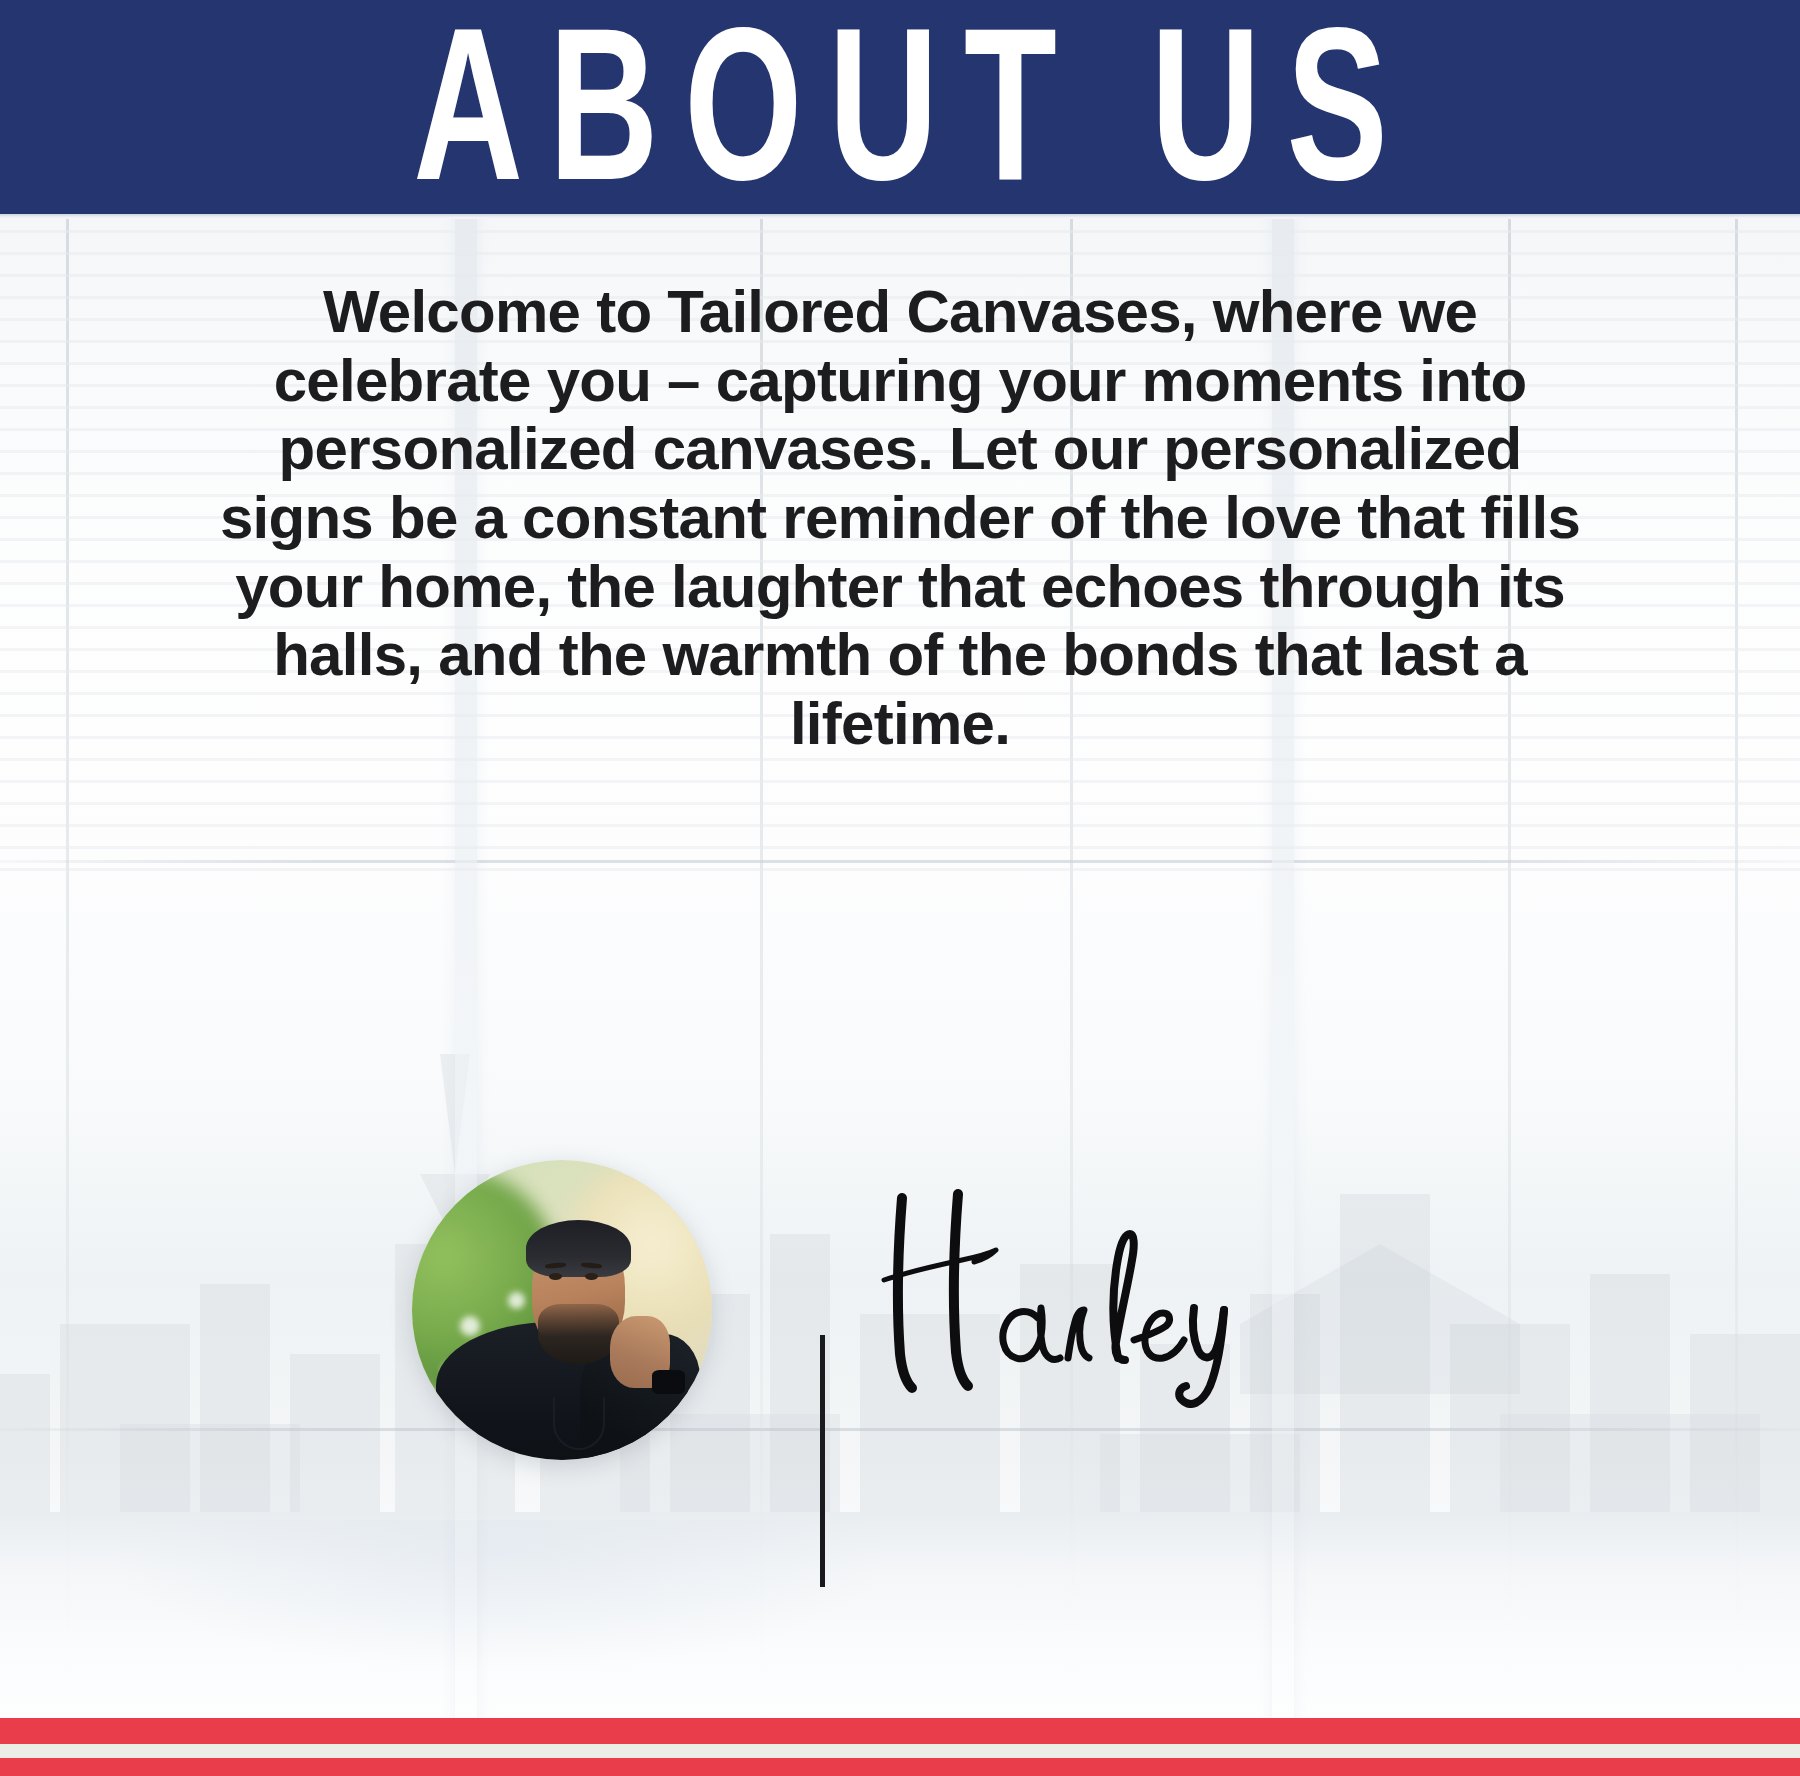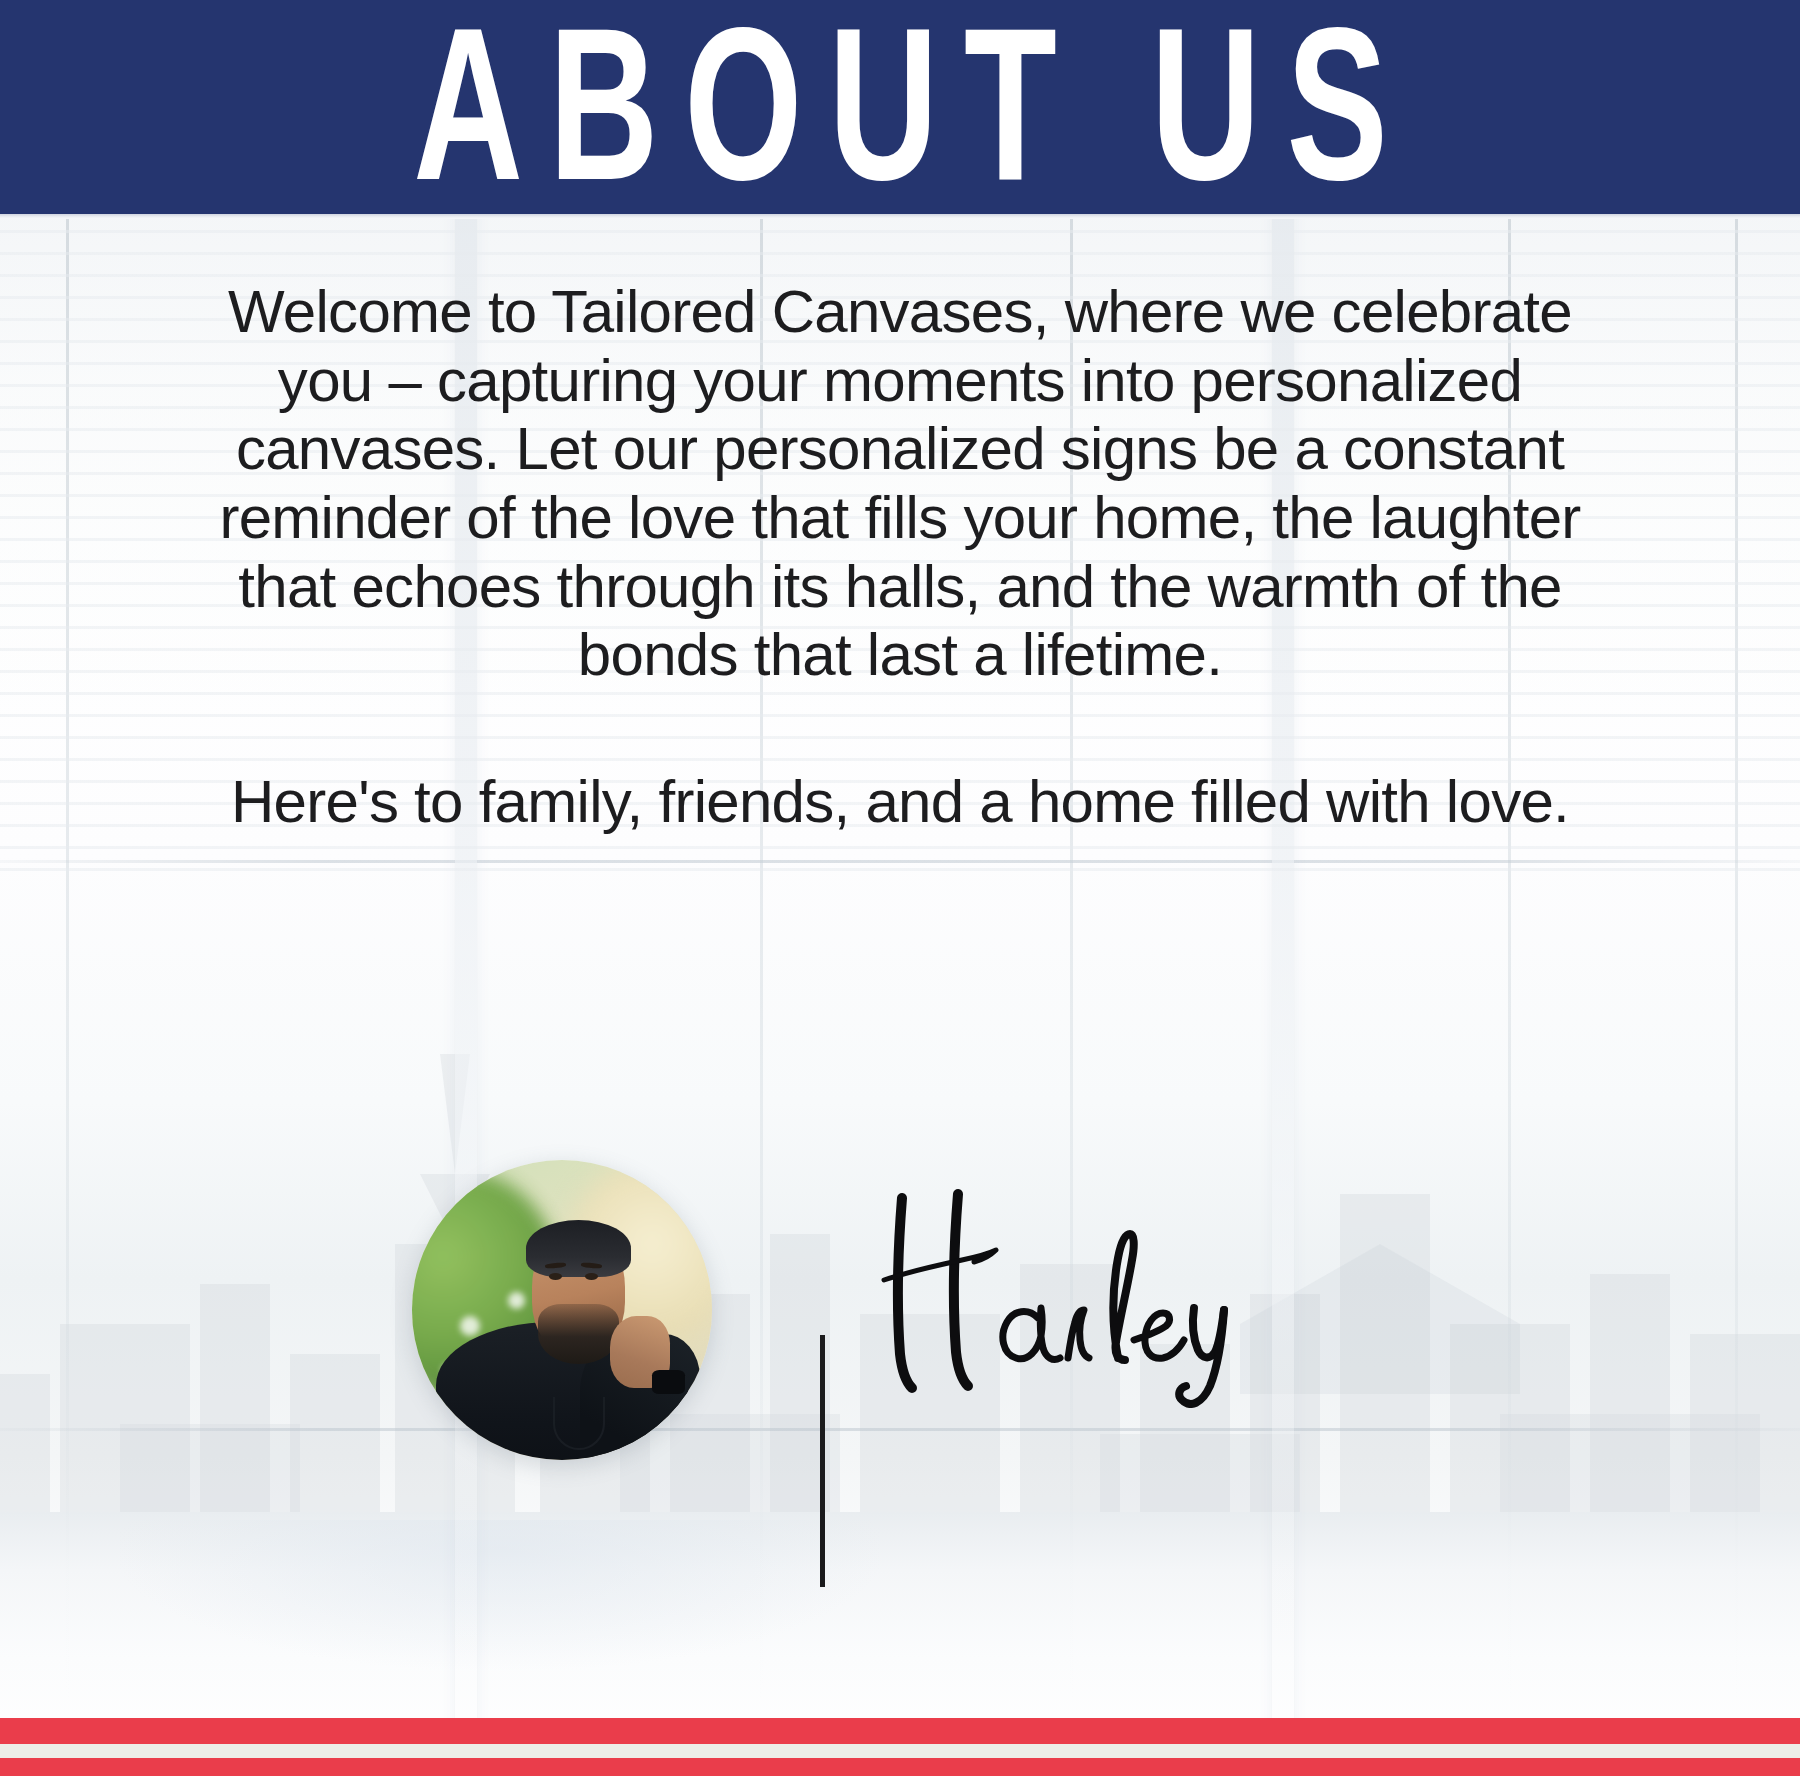--- a/index.html
+++ b/index.html
@@ -166,21 +166,21 @@
     position: absolute;
     left: 210px;
     top: 278px;
     width: 1380px;
     text-align: center;
     color: #1d1d1f;
     font-family: "Liberation Sans", sans-serif;
     font-size: 60px;
     line-height: 1.145;
     letter-spacing: -0.012em;
-    font-weight: 400;
+    font-weight: 700;
   }
   .copy p {
     margin: 0;
   }
   .copy .gap {
     height: 78px;
   }
 
   .avatar {
     position: absolute;
@@ -377,21 +377,20 @@
   </div>
 
   <div class="header-band">
     <div class="header-title">ABOUT US</div>
   </div>
   <div class="header-underline"></div>
 
   <div class="copy">
     <p>Welcome to Tailored Canvases, where we celebrate you – capturing your moments into personalized canvases. Let our personalized signs be a constant reminder of the love that fills your home, the laughter that echoes through its halls, and the warmth of the bonds that last a lifetime.</p>
     <div class="gap"></div>
-    <p>Here's to family, friends, and a home filled with love.</p>
   </div>
 
   <div class="avatar">
     <div class="avatar-scene">
       <div class="av-bokeh-b"></div>
       <div class="av-bokeh-a"></div>
       <div class="av-spark av-s1"></div>
       <div class="av-spark av-s2"></div>
       <div class="av-spark av-s3"></div>
       <div class="av-spark av-s4"></div>

